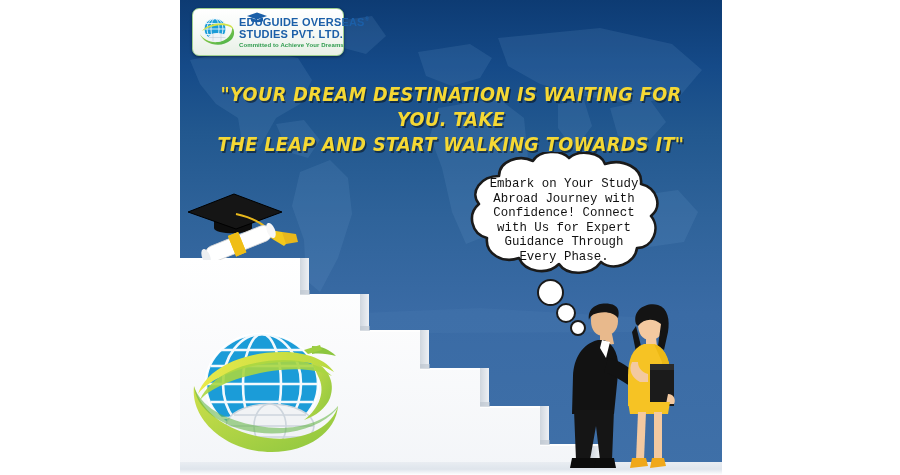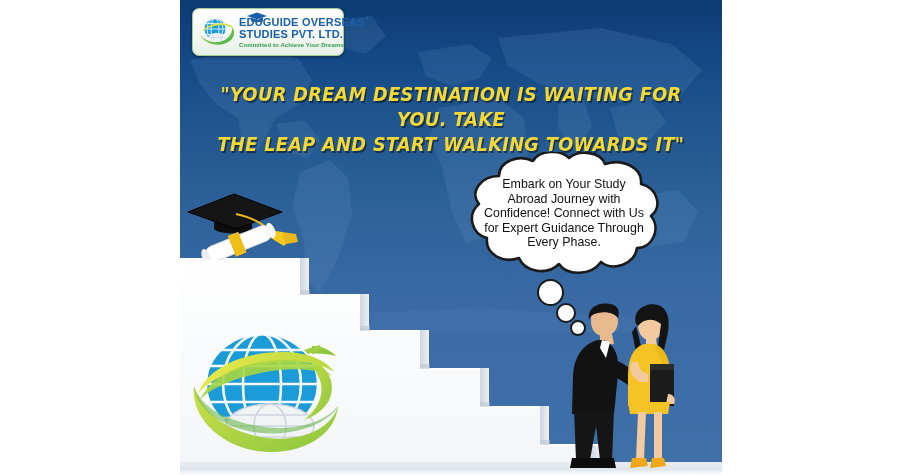--- a/index.html
+++ b/index.html
@@ -43,21 +43,21 @@
     font-family:"DejaVu Sans",sans-serif;font-weight:700;font-style:italic;
     font-size:19px;line-height:25px;color:#f5d834;letter-spacing:.4px;
     text-shadow:1.5px 1.5px 0 rgba(0,0,0,.45);
     transform:scaleX(.93);transform-origin:center;
   }
 
   
   .bubble{position:absolute;left:455px;top:152px;width:216px;height:125px;}
   .bubble-text{
     position:absolute;left:28px;top:25px;width:162px;text-align:center;
-    font-family:Liberation Sans, sans-serif;font-size:12.4px;line-height:14.6px;
+    font-family:Liberation Mono, monospace;font-size:12.4px;line-height:14.6px;
     color:#111111;
   }
   .dot{position:absolute;background:#ffffff;border:2.2px solid #1a1a1a;border-radius:50%;}
   .dot1{left:537px;top:279px;width:23px;height:23px;}
   .dot2{left:556px;top:303px;width:16px;height:16px;}
   .dot3{left:570px;top:320px;width:12px;height:12px;}
 
   
   .gradcap{position:absolute;left:178px;top:188px;width:140px;height:72px;}
 

